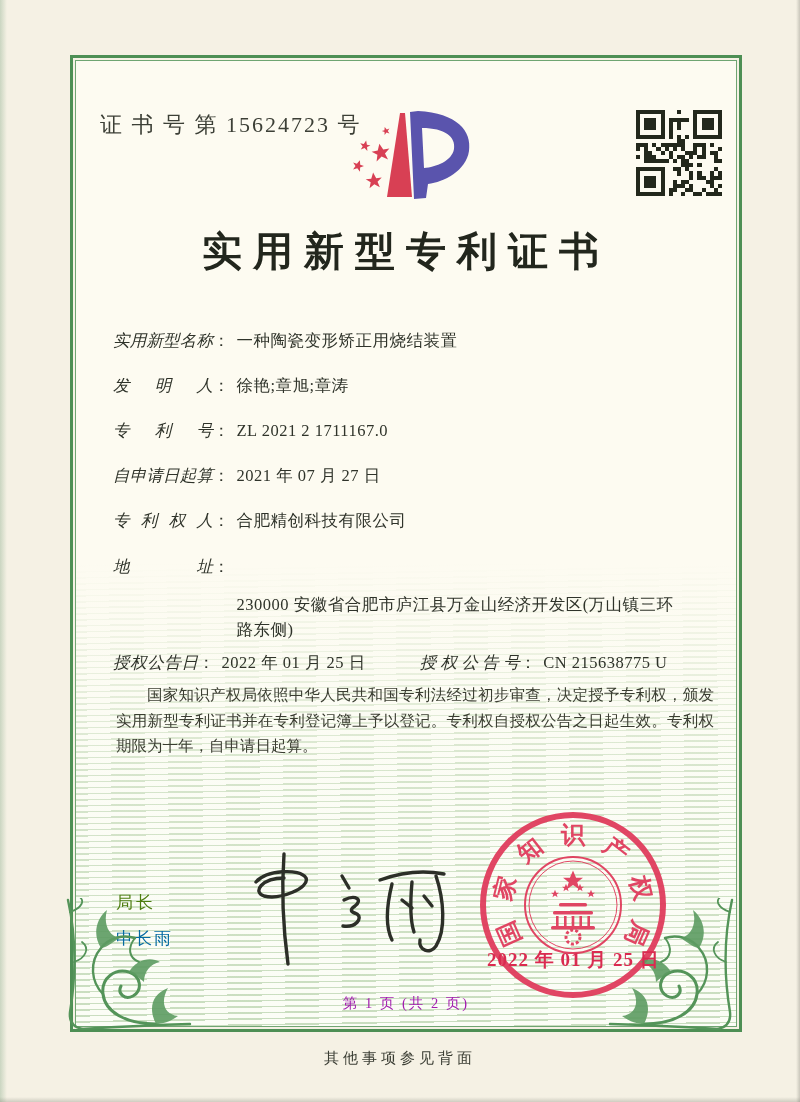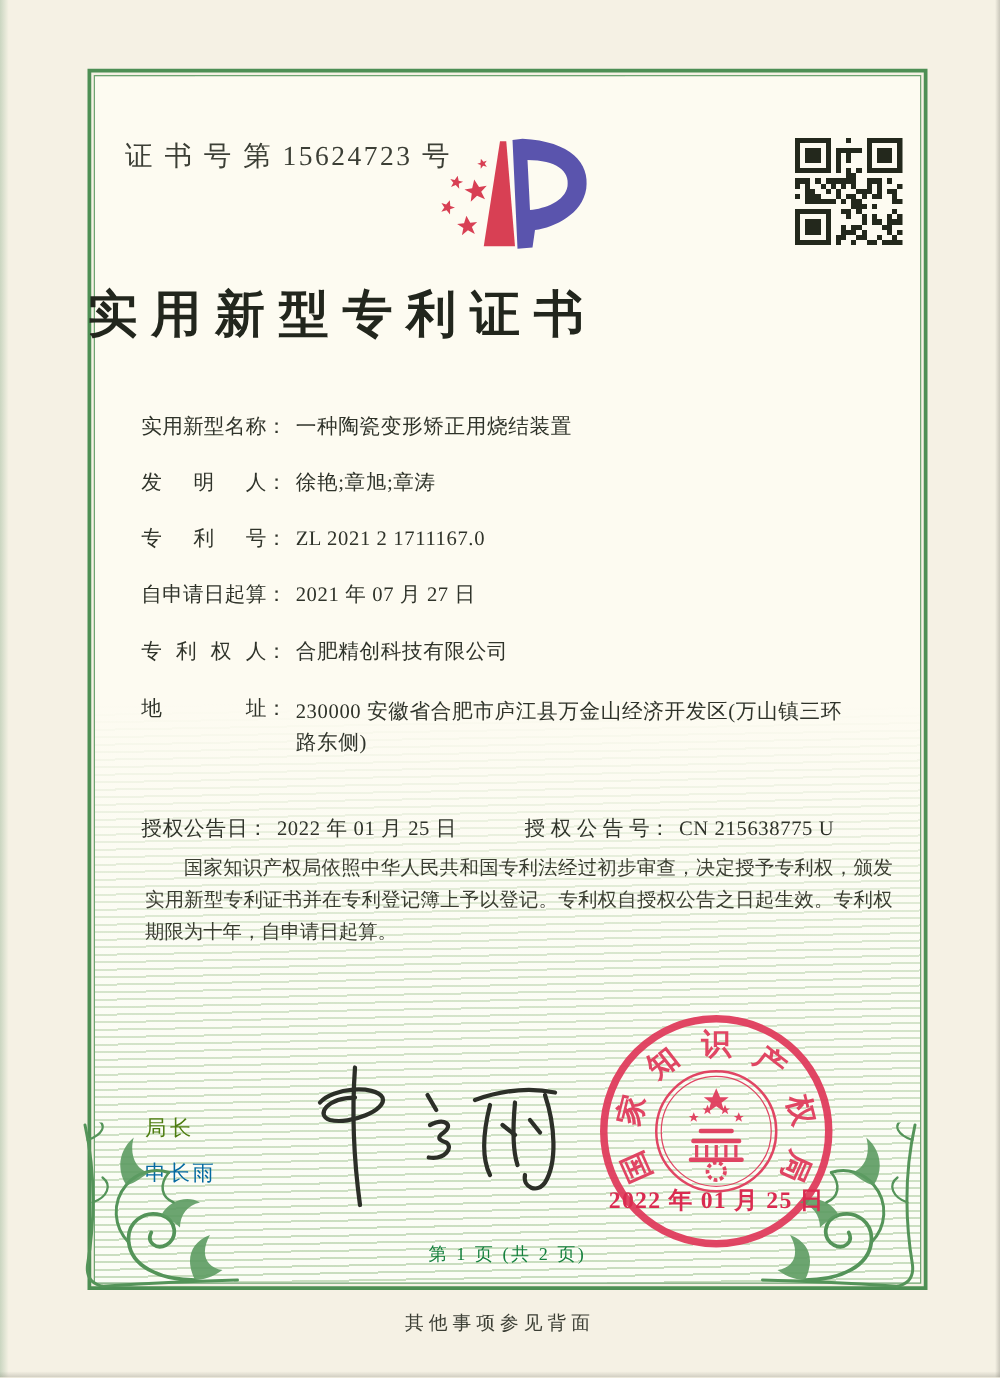--- a/index.html
+++ b/index.html
@@ -27,44 +27,44 @@
     background:
       linear-gradient(180deg,#fdfbf1 0%,#fdfbf1 52%,rgba(253,251,241,.25) 74%,rgba(253,251,241,0) 100%),
       repeating-linear-gradient(179deg,rgba(164,205,160,.55) 0 1.6px,#fbfdf6 1.6px 6px);
   }
 
   .abs{position:absolute;}
   .cert-no{left:100px;top:110px;font-size:22px;letter-spacing:2px;color:#3c3f36;}
   .logo-svg{left:330px;top:104px;}
   .qr{left:636px;top:110px;width:86px;height:86px;}
   .title{
-    left:70px;top:224px;width:672px;text-align:left;
+    left:70px;top:224px;width:672px;text-align:center;
     font-size:40px;font-weight:bold;letter-spacing:11px;color:#22261d;
   }
   .frow{position:absolute;left:113px;white-space:nowrap;color:#2f332a;font-size:16.5px;}
-  .flabel{display:inline-block;width:100px;text-align:justify;text-align-last:justify;}
+  .flabel{display:inline-block;width:100px;text-align:justify;text-align-last:justify;font-style:italic;}
   .fcolon{display:inline-block;}
-  .fvalue{padding-left:7px;letter-spacing:.5px;}
+  .fvalue{padding-left:7px;letter-spacing:.5px;margin-top:36px;}
   .fvalue-wrap{display:inline-block;width:452px;white-space:normal;vertical-align:top;line-height:25px;}
   .grant2{margin-left:54px;margin-top:48px;}
 
   .paras{left:116px;top:646px;width:598px;font-size:15.5px;line-height:25.5px;
     color:#3a3d31;text-align:justify;margin-top:36px;}
   .paras p{margin:0 0 2px 0;text-indent:2em;}
 
   .signer-title{left:116px;top:891px;font-size:17px;letter-spacing:3px;color:#4d7c0f;}
   .signer-name{left:116px;top:927px;font-size:17px;letter-spacing:2px;color:#0369a1;}
   .signature-svg{left:222px;top:848px;}
 
   .seal-svg{left:467px;top:799px;opacity:.93;}
   .seal-date{left:487px;top:947px;font-size:19px;font-weight:bold;color:#da2b50;
     letter-spacing:1px;z-index:3;}
 
   .page-num{left:70px;top:994px;width:672px;text-align:center;font-size:14.5px;
-    letter-spacing:2px;color:#15803d;}
+    letter-spacing:2px;color:#a21caf;}
   .back-note{left:0;top:1049px;width:800px;text-align:center;font-size:15px;
     letter-spacing:4px;color:#3a3d33;font-family:Liberation Mono, monospace;}
 
   .corner{position:absolute;z-index:2;}
   .corner.bl{left:58px;top:898px;}
   .corner.br{right:58px;top:898px;transform:scaleX(-1);}
 </style>
 </head>
 <body>
 

